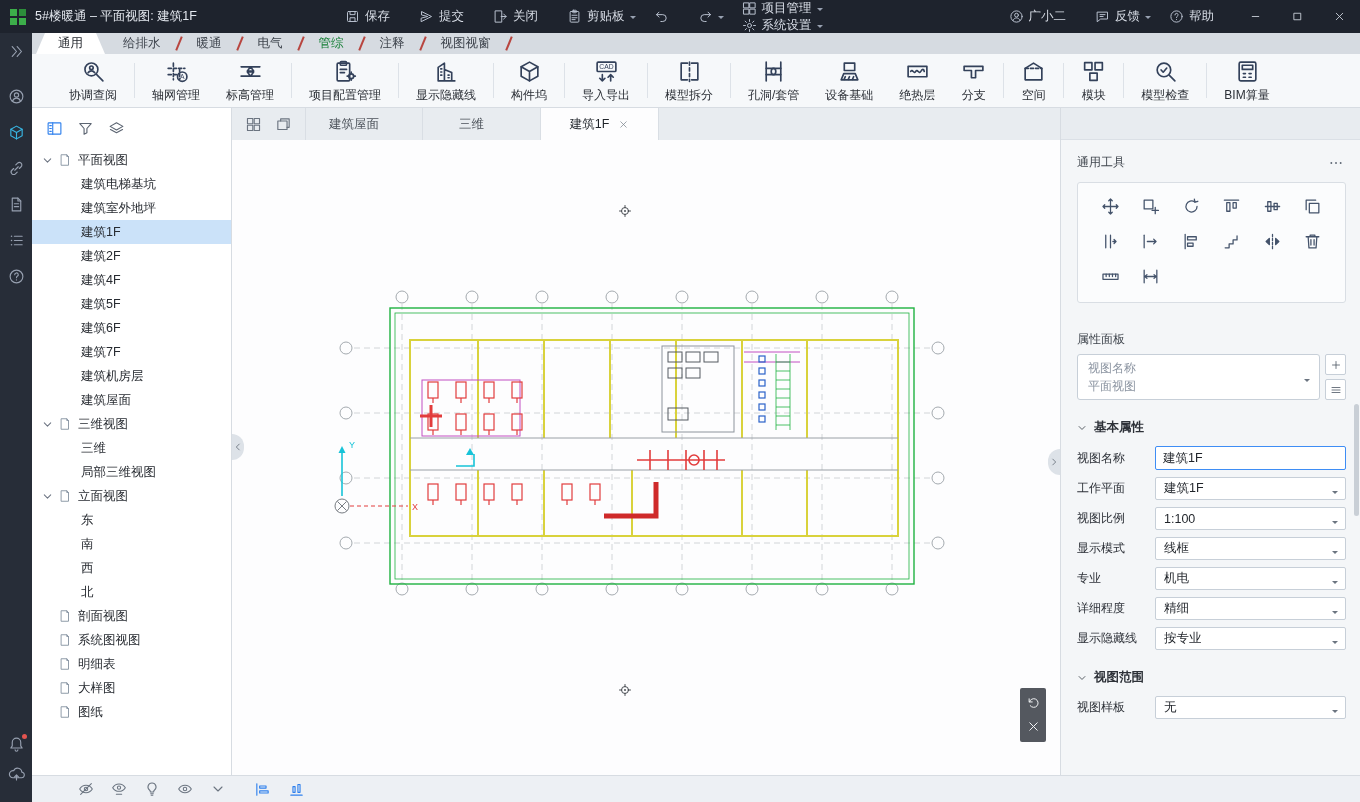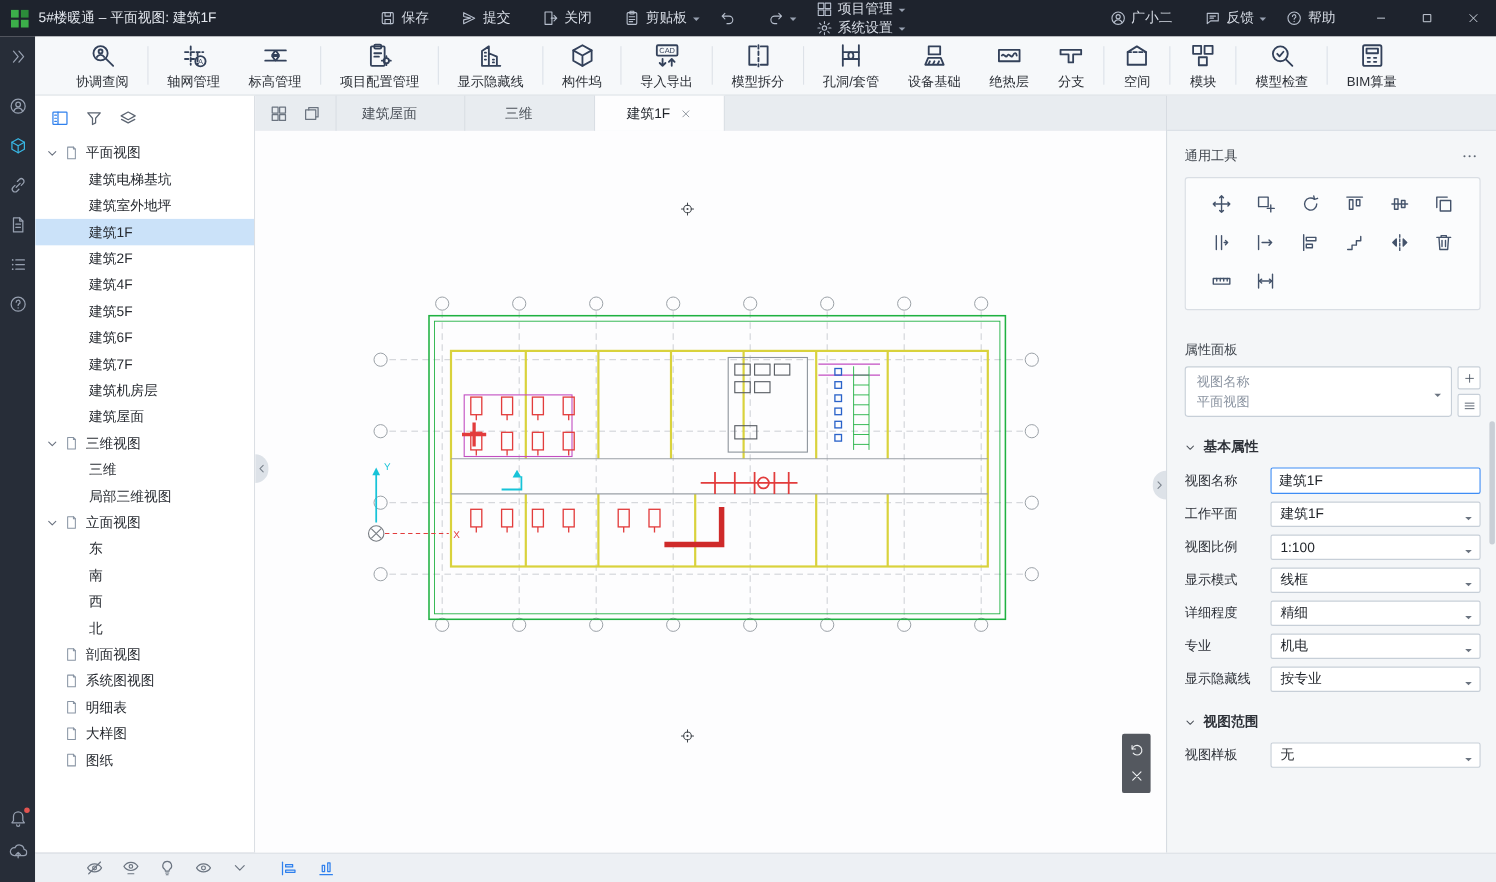--- a/index.html
+++ b/index.html
@@ -408,20 +408,50 @@
               <svg viewBox="0 0 24 24" fill="none" stroke="currentColor" stroke-width="1.6" stroke-linecap="round" stroke-linejoin="round">
                 <path d="M7 18a5 5 0 1 1 1-9.9A6 6 0 0 1 19.5 10 4 4 0 0 1 18.5 18z"></path>
                 <path d="M12 21v-7m0 0l-3 3m3-3l3 3"></path>
               </svg>
             </span>
           </div></div>
     </div>
 
     <div class="main-col">
 
+      <div class="ribbon-tabs">
+
+          <div class="rtab f-active">
+            <span>通用</span>
+          </div>
+
+          <div class="rtab">
+            <span>给排水</span>
+          </div>
+
+          <div class="rtab">
+            <span>暖通</span>
+          </div>
+
+          <div class="rtab">
+            <span>电气</span>
+          </div>
+
+          <div class="rtab f-green">
+            <span>管综</span>
+          </div>
+
+          <div class="rtab">
+            <span>注释</span>
+          </div>
+
+          <div class="rtab">
+            <span>视图视窗</span>
+          </div>
+        </div>
 
       <div class="ribbon">
 
           <div class="ribbon-tool f-sepAfter">
             <span class="ico">
               <svg viewBox="0 0 24 24" fill="none" stroke="currentColor" stroke-width="1.6" stroke-linecap="round" stroke-linejoin="round">
                 <circle cx="10" cy="10" r="6.2"></circle>
                 <path d="M14.6 14.6L21 21"></path>
                 <circle cx="10" cy="8.4" r="1.7"></circle>
                 <path d="M6.8 13.2a3.7 3.7 0 0 1 6.4 0"></path>
@@ -1370,44 +1400,44 @@
 
                     <div class="prop-select">
                       <span>线框</span>
                       <span class="caret"></span>
                     </div>
 
                   </div>
                 </div>
 
                 <div class="prop-row f-select">
+                  <span class="prop-label">专业</span>
+                  <div class="prop-ctrl">
+
+                    <div class="prop-select">
+                      <span>机电</span>
+                      <span class="caret"></span>
+                    </div>
+
+                  </div>
+                </div>
+
+                <div class="prop-row f-select">
                   <span class="prop-label">详细程度</span>
                   <div class="prop-ctrl">
 
                     <div class="prop-select">
                       <span>精细</span>
                       <span class="caret"></span>
                     </div>
 
                   </div>
                 </div>
 
                 <div class="prop-row f-select">
-                  <span class="prop-label">专业</span>
-                  <div class="prop-ctrl">
-
-                    <div class="prop-select">
-                      <span>机电</span>
-                      <span class="caret"></span>
-                    </div>
-
-                  </div>
-                </div>
-
-                <div class="prop-row f-select">
                   <span class="prop-label">显示隐藏线</span>
                   <div class="prop-ctrl">
 
                     <div class="prop-select">
                       <span>按专业</span>
                       <span class="caret"></span>
                     </div>
 
                   </div>
                 </div>

